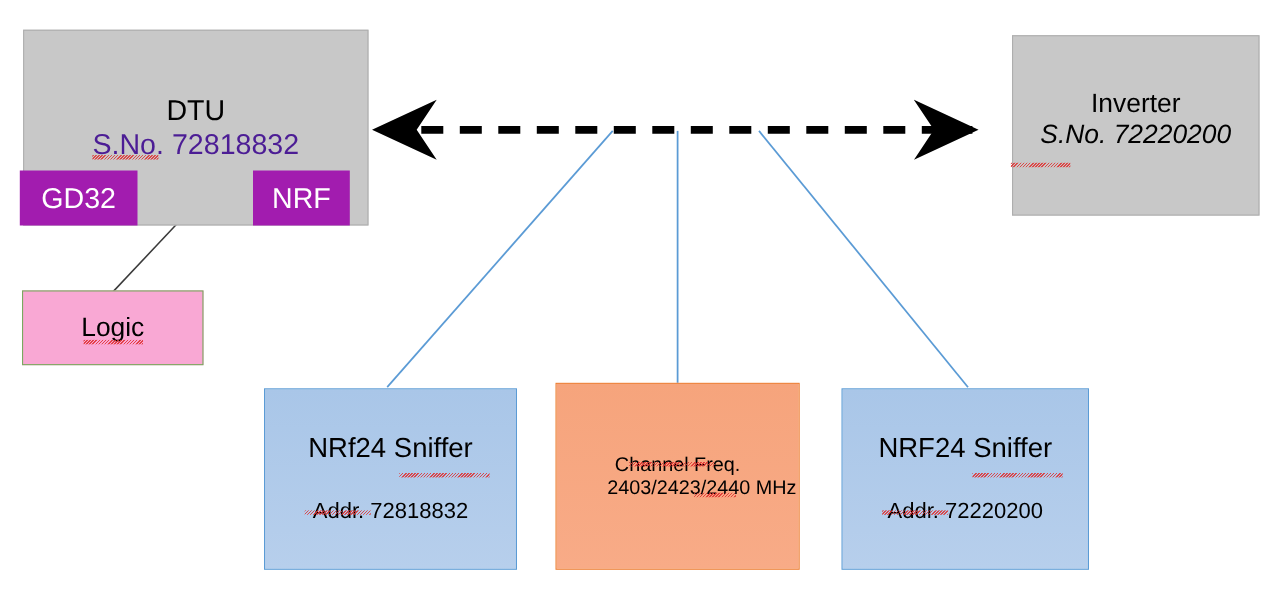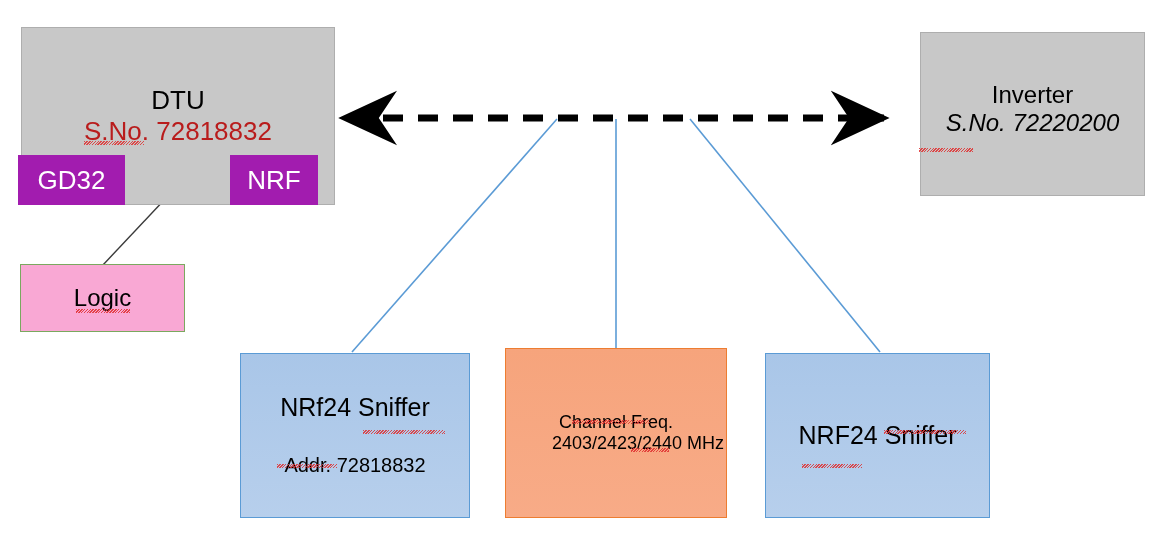--- a/index.html
+++ b/index.html
@@ -34,21 +34,21 @@
     top: 27px;
     width: 314px;
     height: 178px;
     background: #c8c8c8;
     border: 1px solid #aeaeae;
     justify-content: flex-start;
     padding-top: 57px;
     text-align: center;
   }
   #dtu-box .line1 { font-size: 26px; color: #000; }
-  #dtu-box .line2 { font-size: 26px; color: #b91c1c; }
+  #dtu-box .line2 { font-size: 26px; color: #4c1d95; }
 
   
   #inverter-box {
     left: 920px;
     top: 32px;
     width: 225px;
     height: 164px;
     background: #c8c8c8;
     border: 1px solid #aeaeae;
     justify-content: flex-start;
@@ -193,17 +193,18 @@
 
   <div class="box" id="hackrf-box">
     <div class="line2">Channel Freq.</div>
     <div class="line3">2403/2423/2440 MHz</div>
   </div>
   <div class="squiggle" style="left:572px; top:420px; width:78px;"></div>
   <div class="squiggle" style="left:631px; top:448px; width:38px;"></div>
 
   <div class="box blue-box" id="sniffer-right">
     <div class="line1">NRF24 Sniffer</div>
+    <div class="line2">Addr. 72220200</div>
   </div>
   <div class="squiggle" style="left:884px; top:430px; width:82px;"></div>
   <div class="squiggle" style="left:802px; top:464px; width:60px;"></div>
 
 </div>
 
 </body></html>

